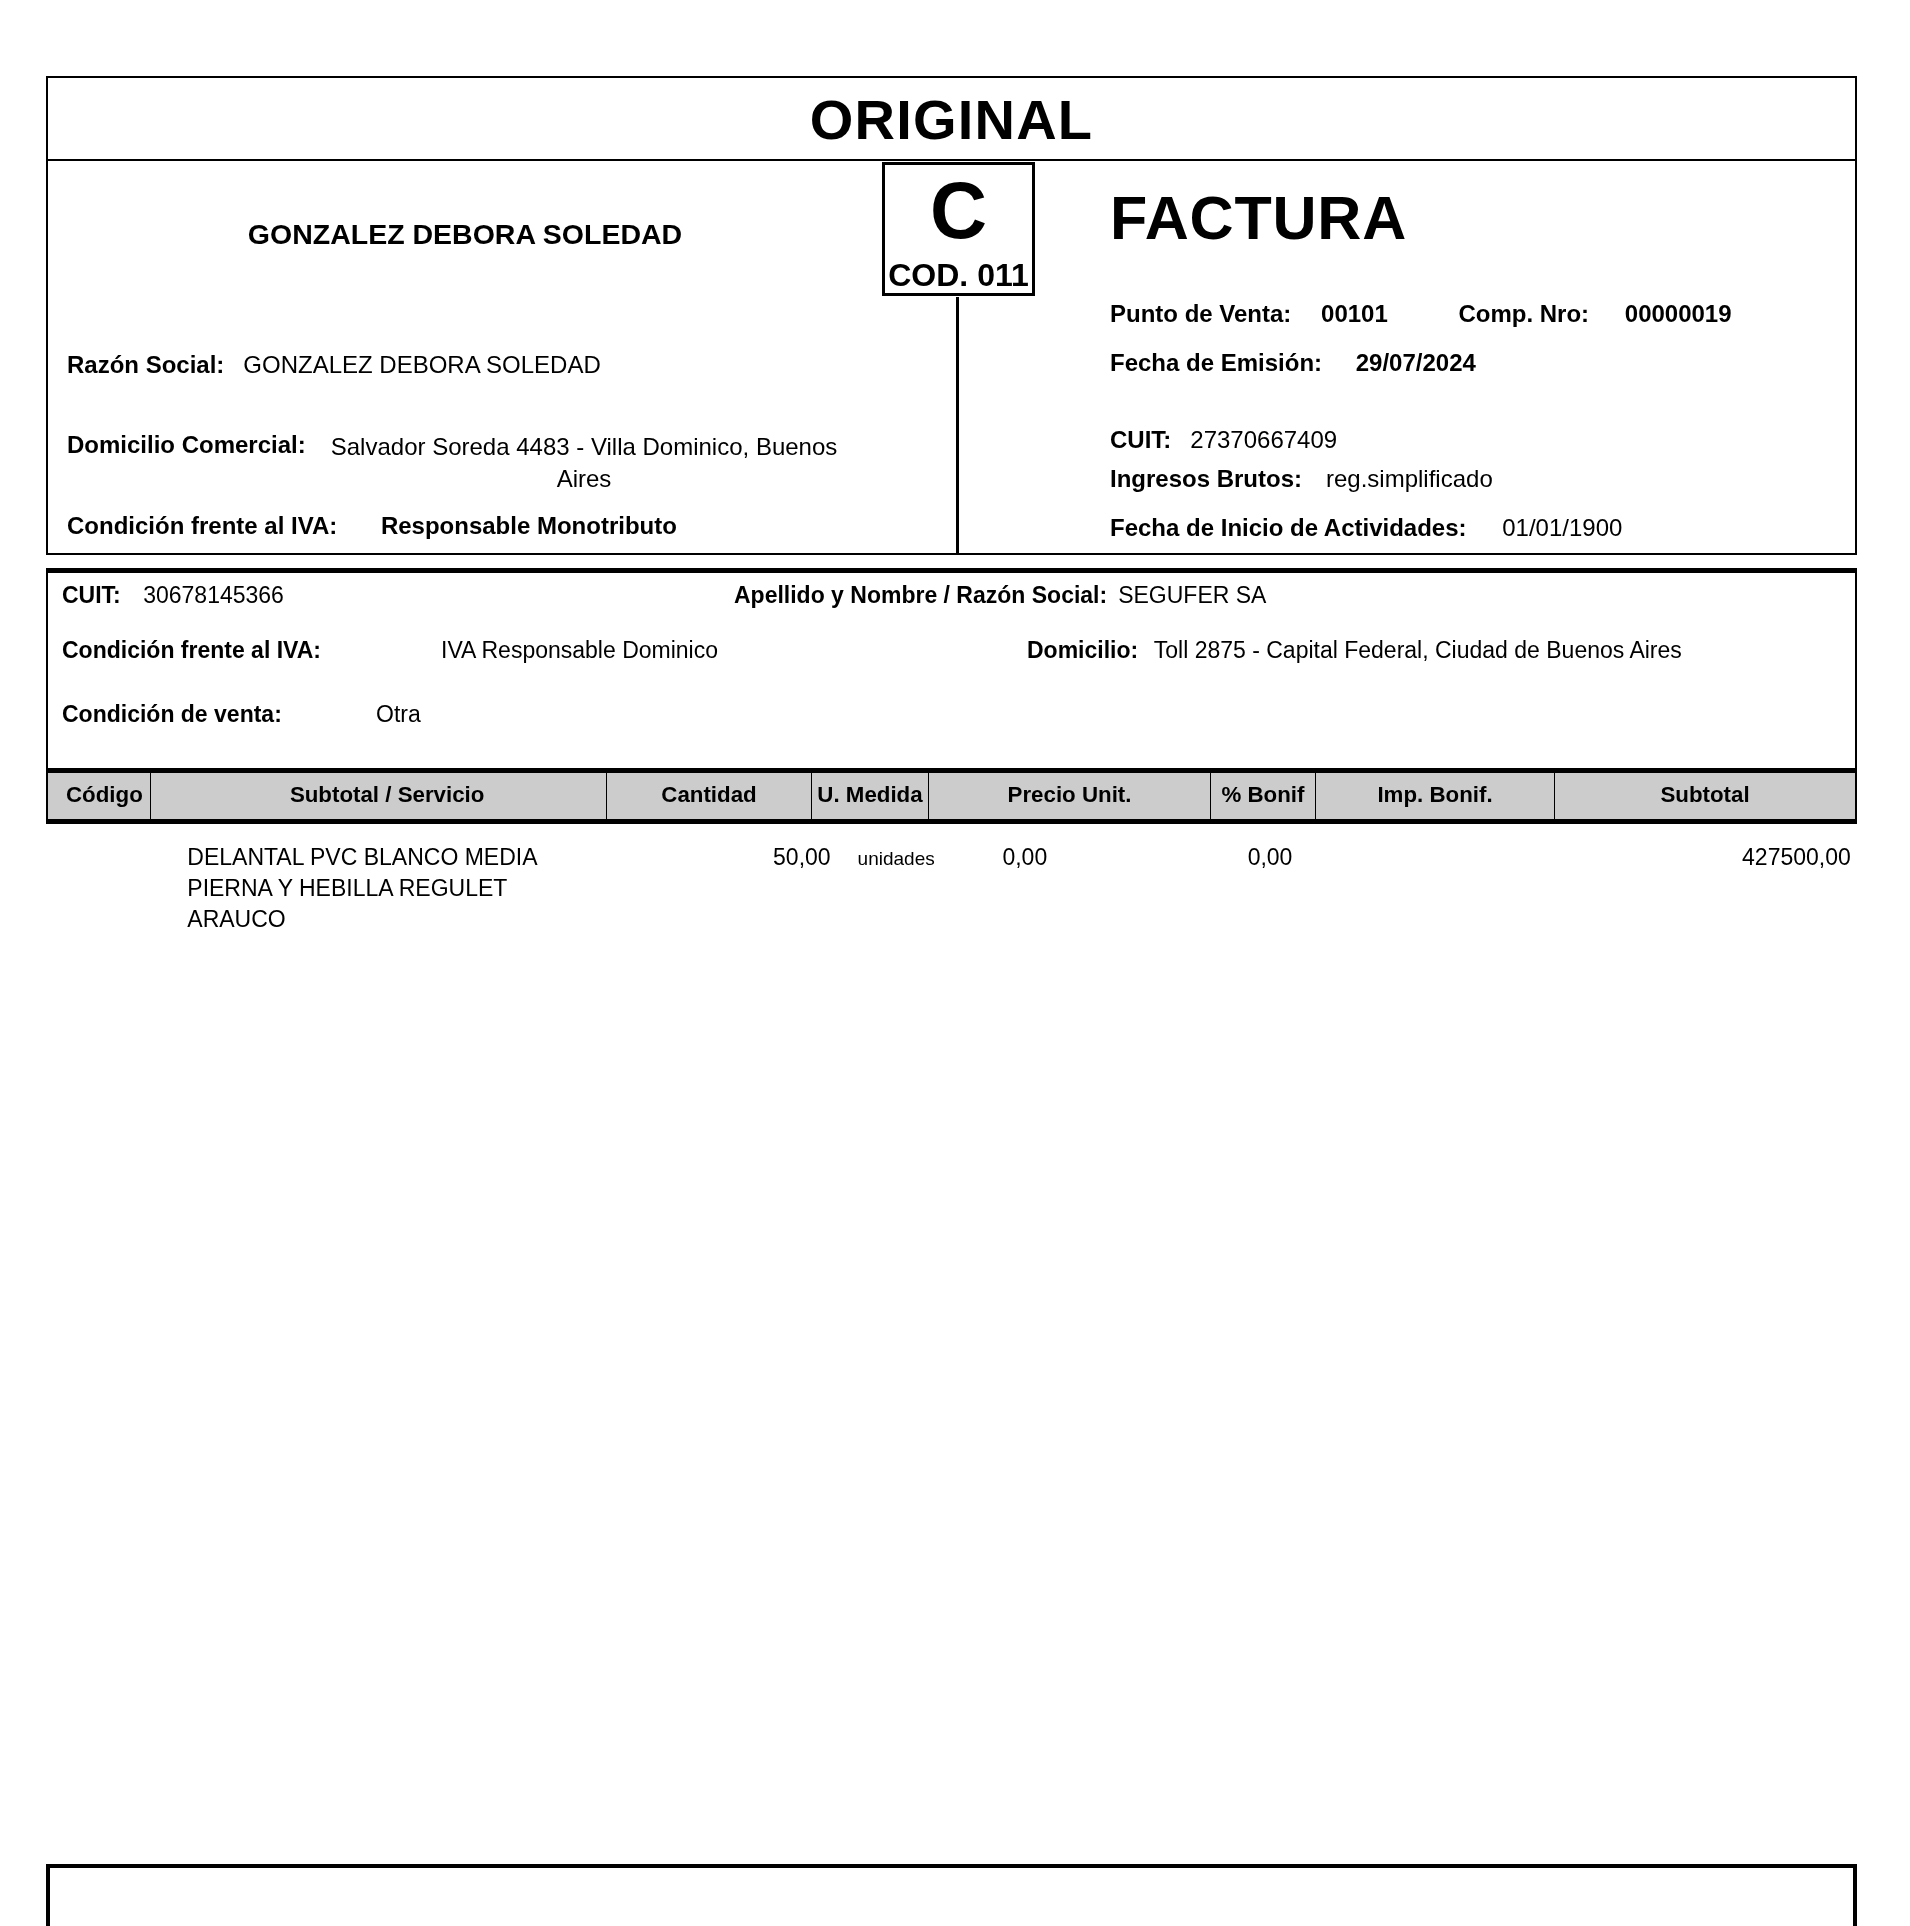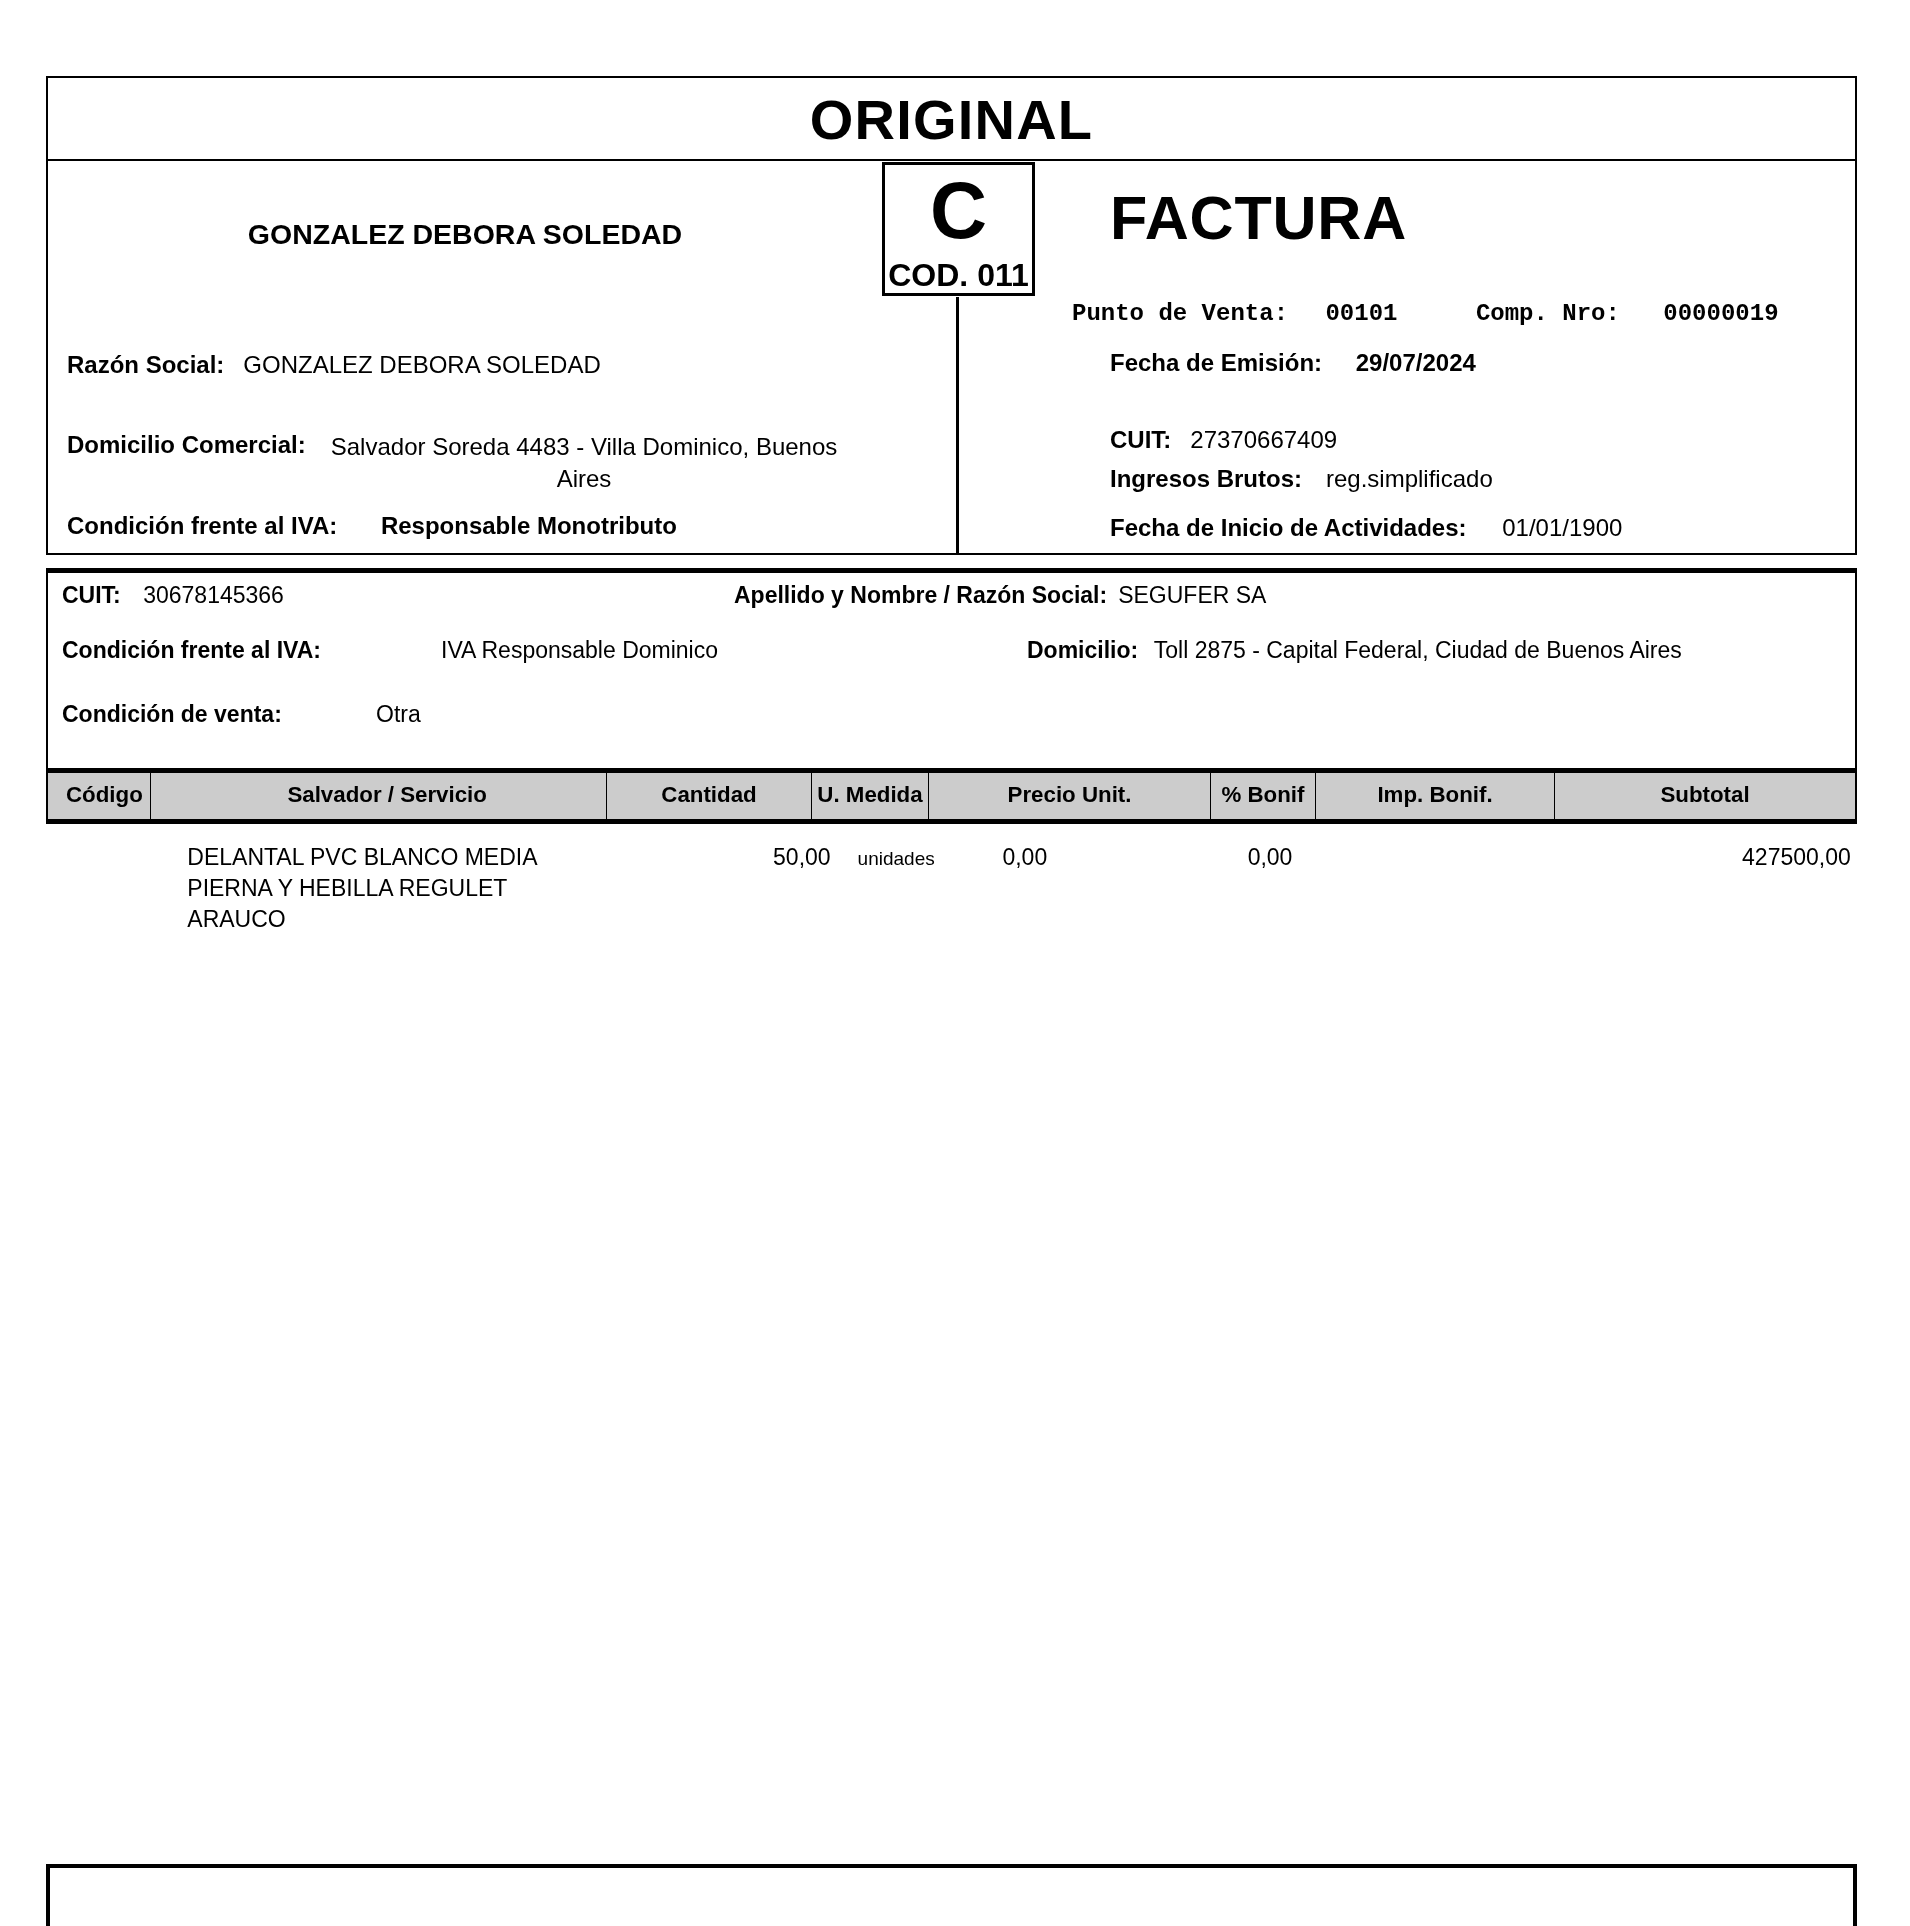--- a/index.html
+++ b/index.html
@@ -101,21 +101,21 @@
     </div>
 
     <div class="abs letter-box">
       <div class="letter-c">C</div>
       <div class="letter-cod">COD. 011</div>
     </div>
     <div class="abs header-divider"></div>
 
     <div class="abs factura-title">FACTURA</div>
 
-    <div class="hrow b" style="left:1024px; top:139px;font-family:Liberation Mono, monospace;">
+    <div class="hrow b" style="left:1062px; top:139px;">
       <span>Punto de Venta:</span>
       <span class="ml" style="margin-left:23px;">00101</span>
       <span class="ml" style="margin-left:64px;">Comp. Nro:</span>
       <span class="ml" style="margin-left:29px;">00000019</span>
     </div>
 
     <div class="hrow" style="left:1062px; top:188px;">
       <span class="b">Fecha de Emisión:</span>
       <span class="b ml" style="margin-left:27px;">29/07/2024</span>
     </div>
@@ -154,21 +154,21 @@
       </span>
     </div>
     <div class="crow" style="left:14px; top:128px;">
       <span class="b">Condición de venta:</span>
       <span class="abs" style="left:314px; top:0;">Otra</span>
     </div>
   </div>
 
   <div class="abs items-header">
     <div class="cell c0">Código</div>
-    <div class="cell c1">Salvador / Servicio</div>
+    <div class="cell c1">Subtotal / Servicio</div>
     <div class="cell c2">Cantidad</div>
     <div class="cell c3">U. Medida</div>
     <div class="cell c4">Precio Unit.</div>
     <div class="cell c5">% Bonif</div>
     <div class="cell c6">Imp. Bonif.</div>
     <div class="cell c7">Subtotal</div>
   </div>
 
   <div class="abs items-row">
     <div class="rc0"></div>

